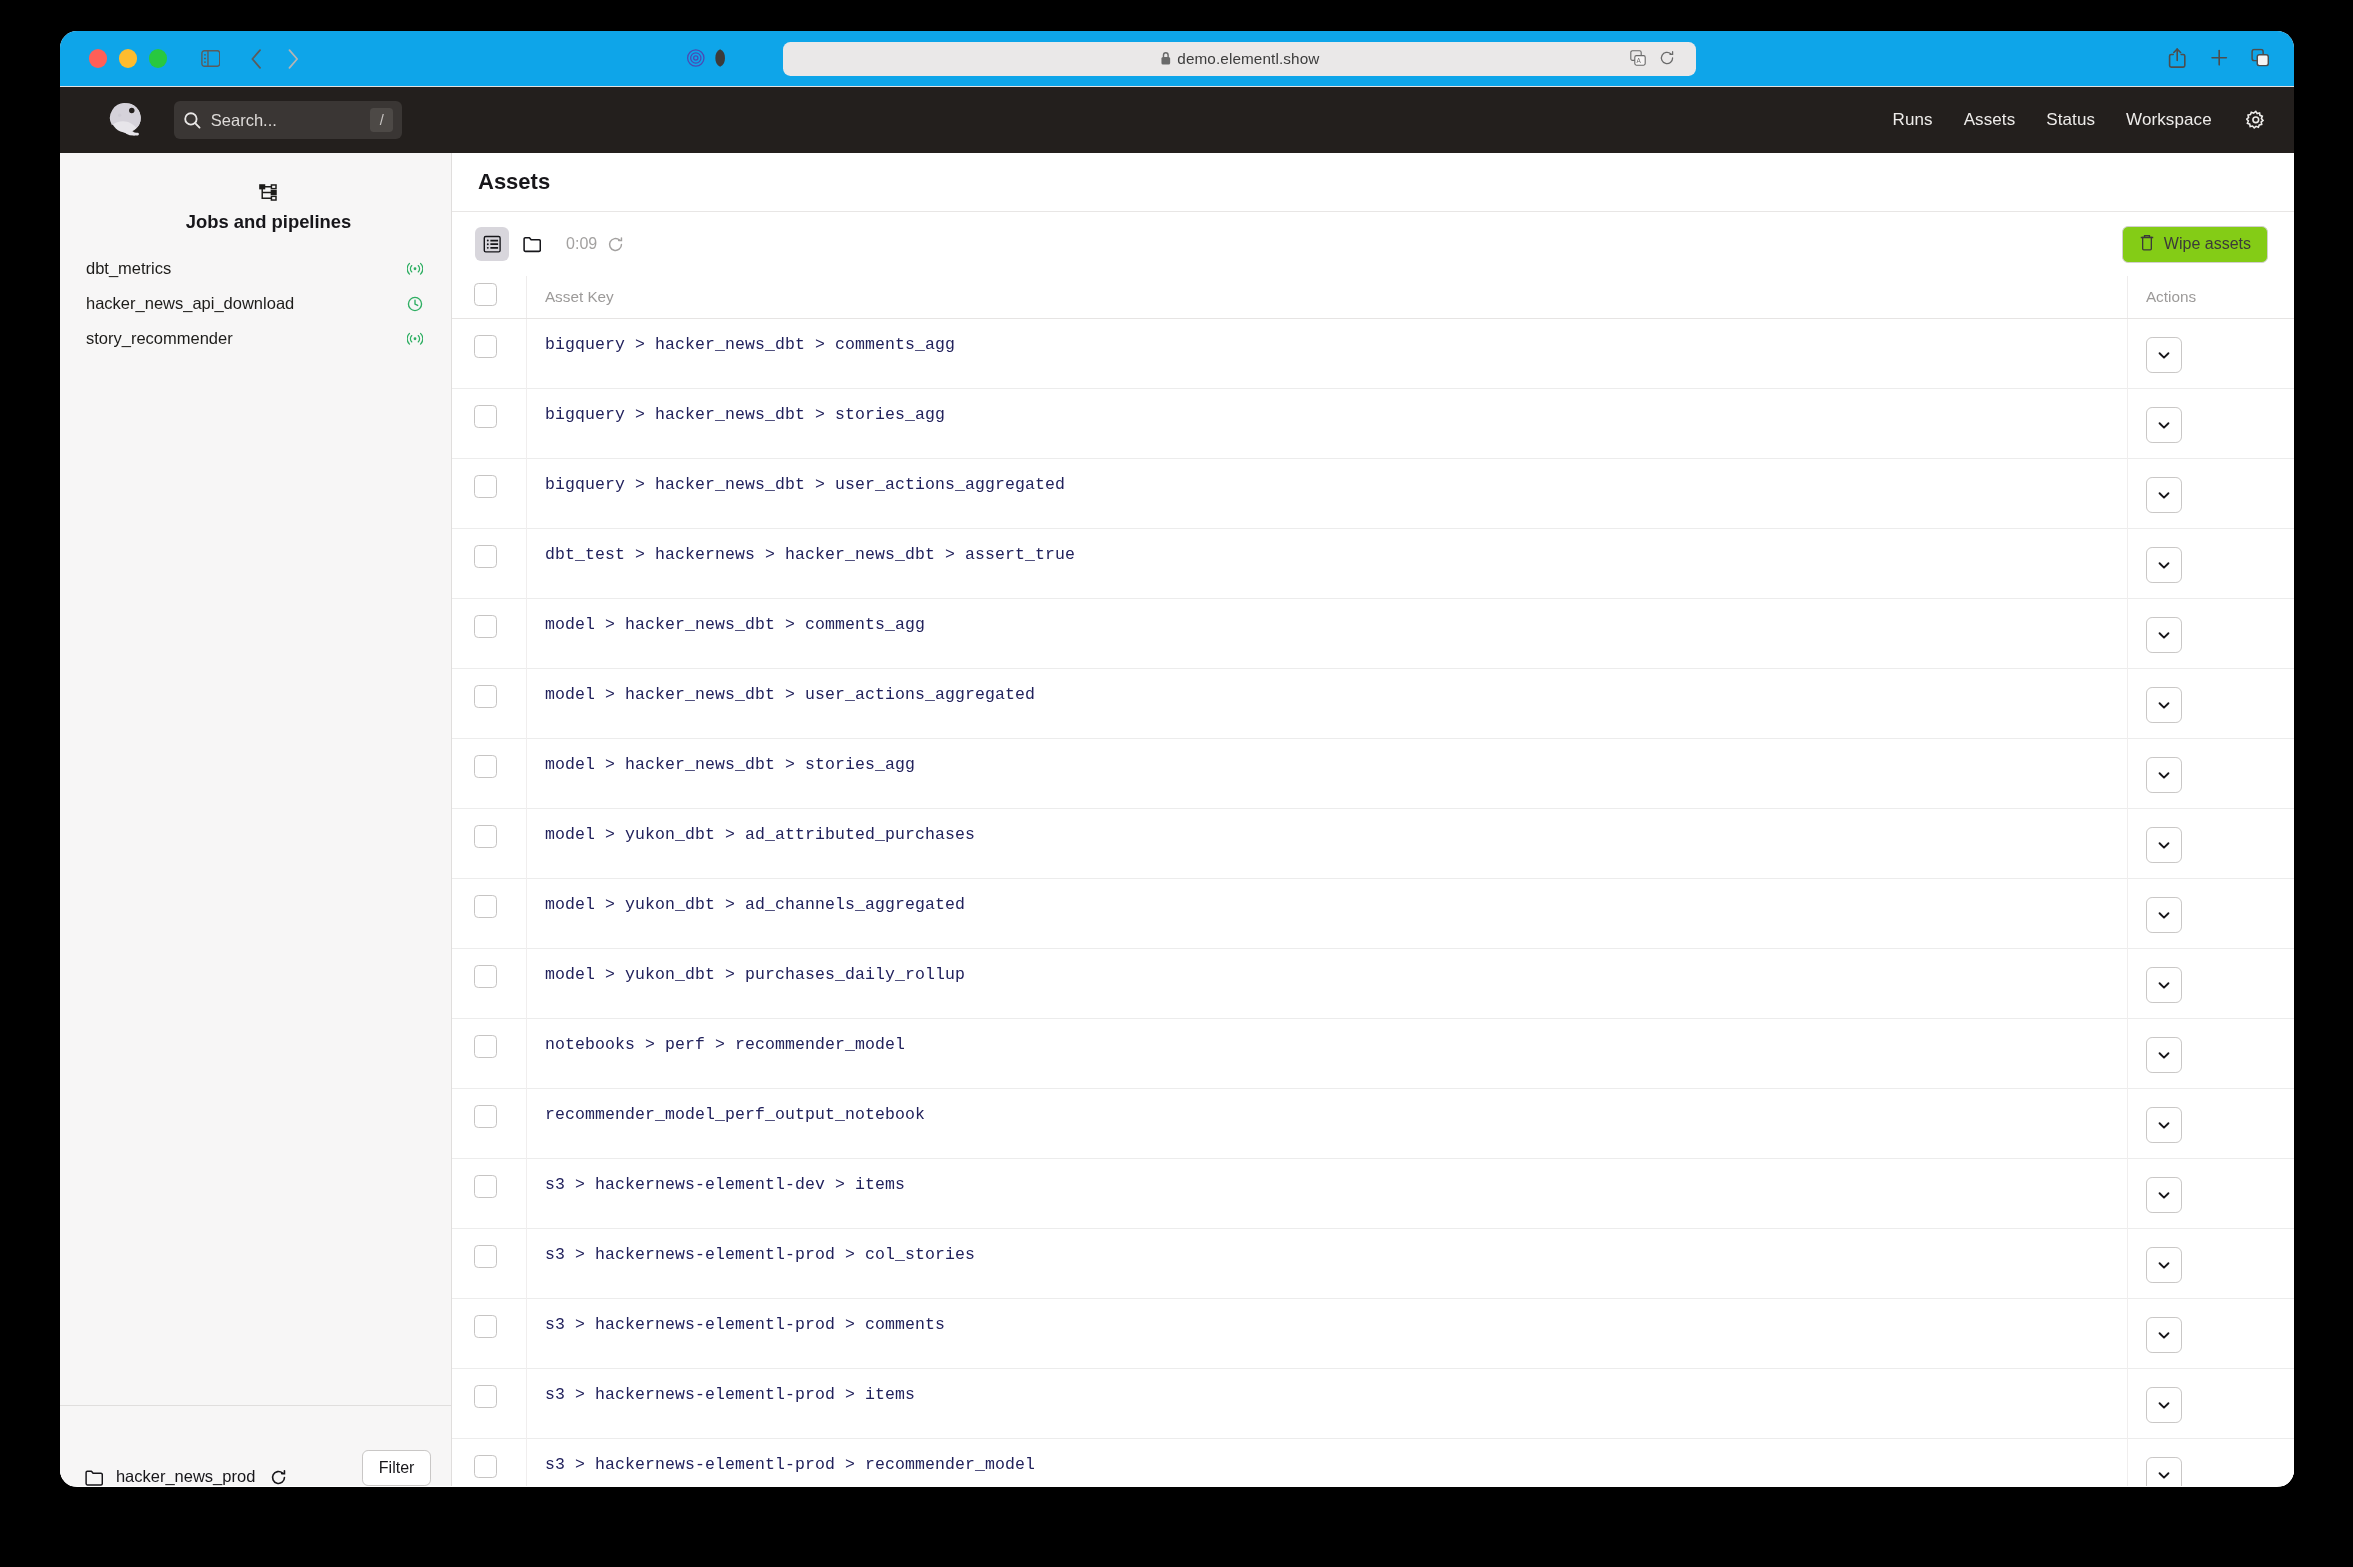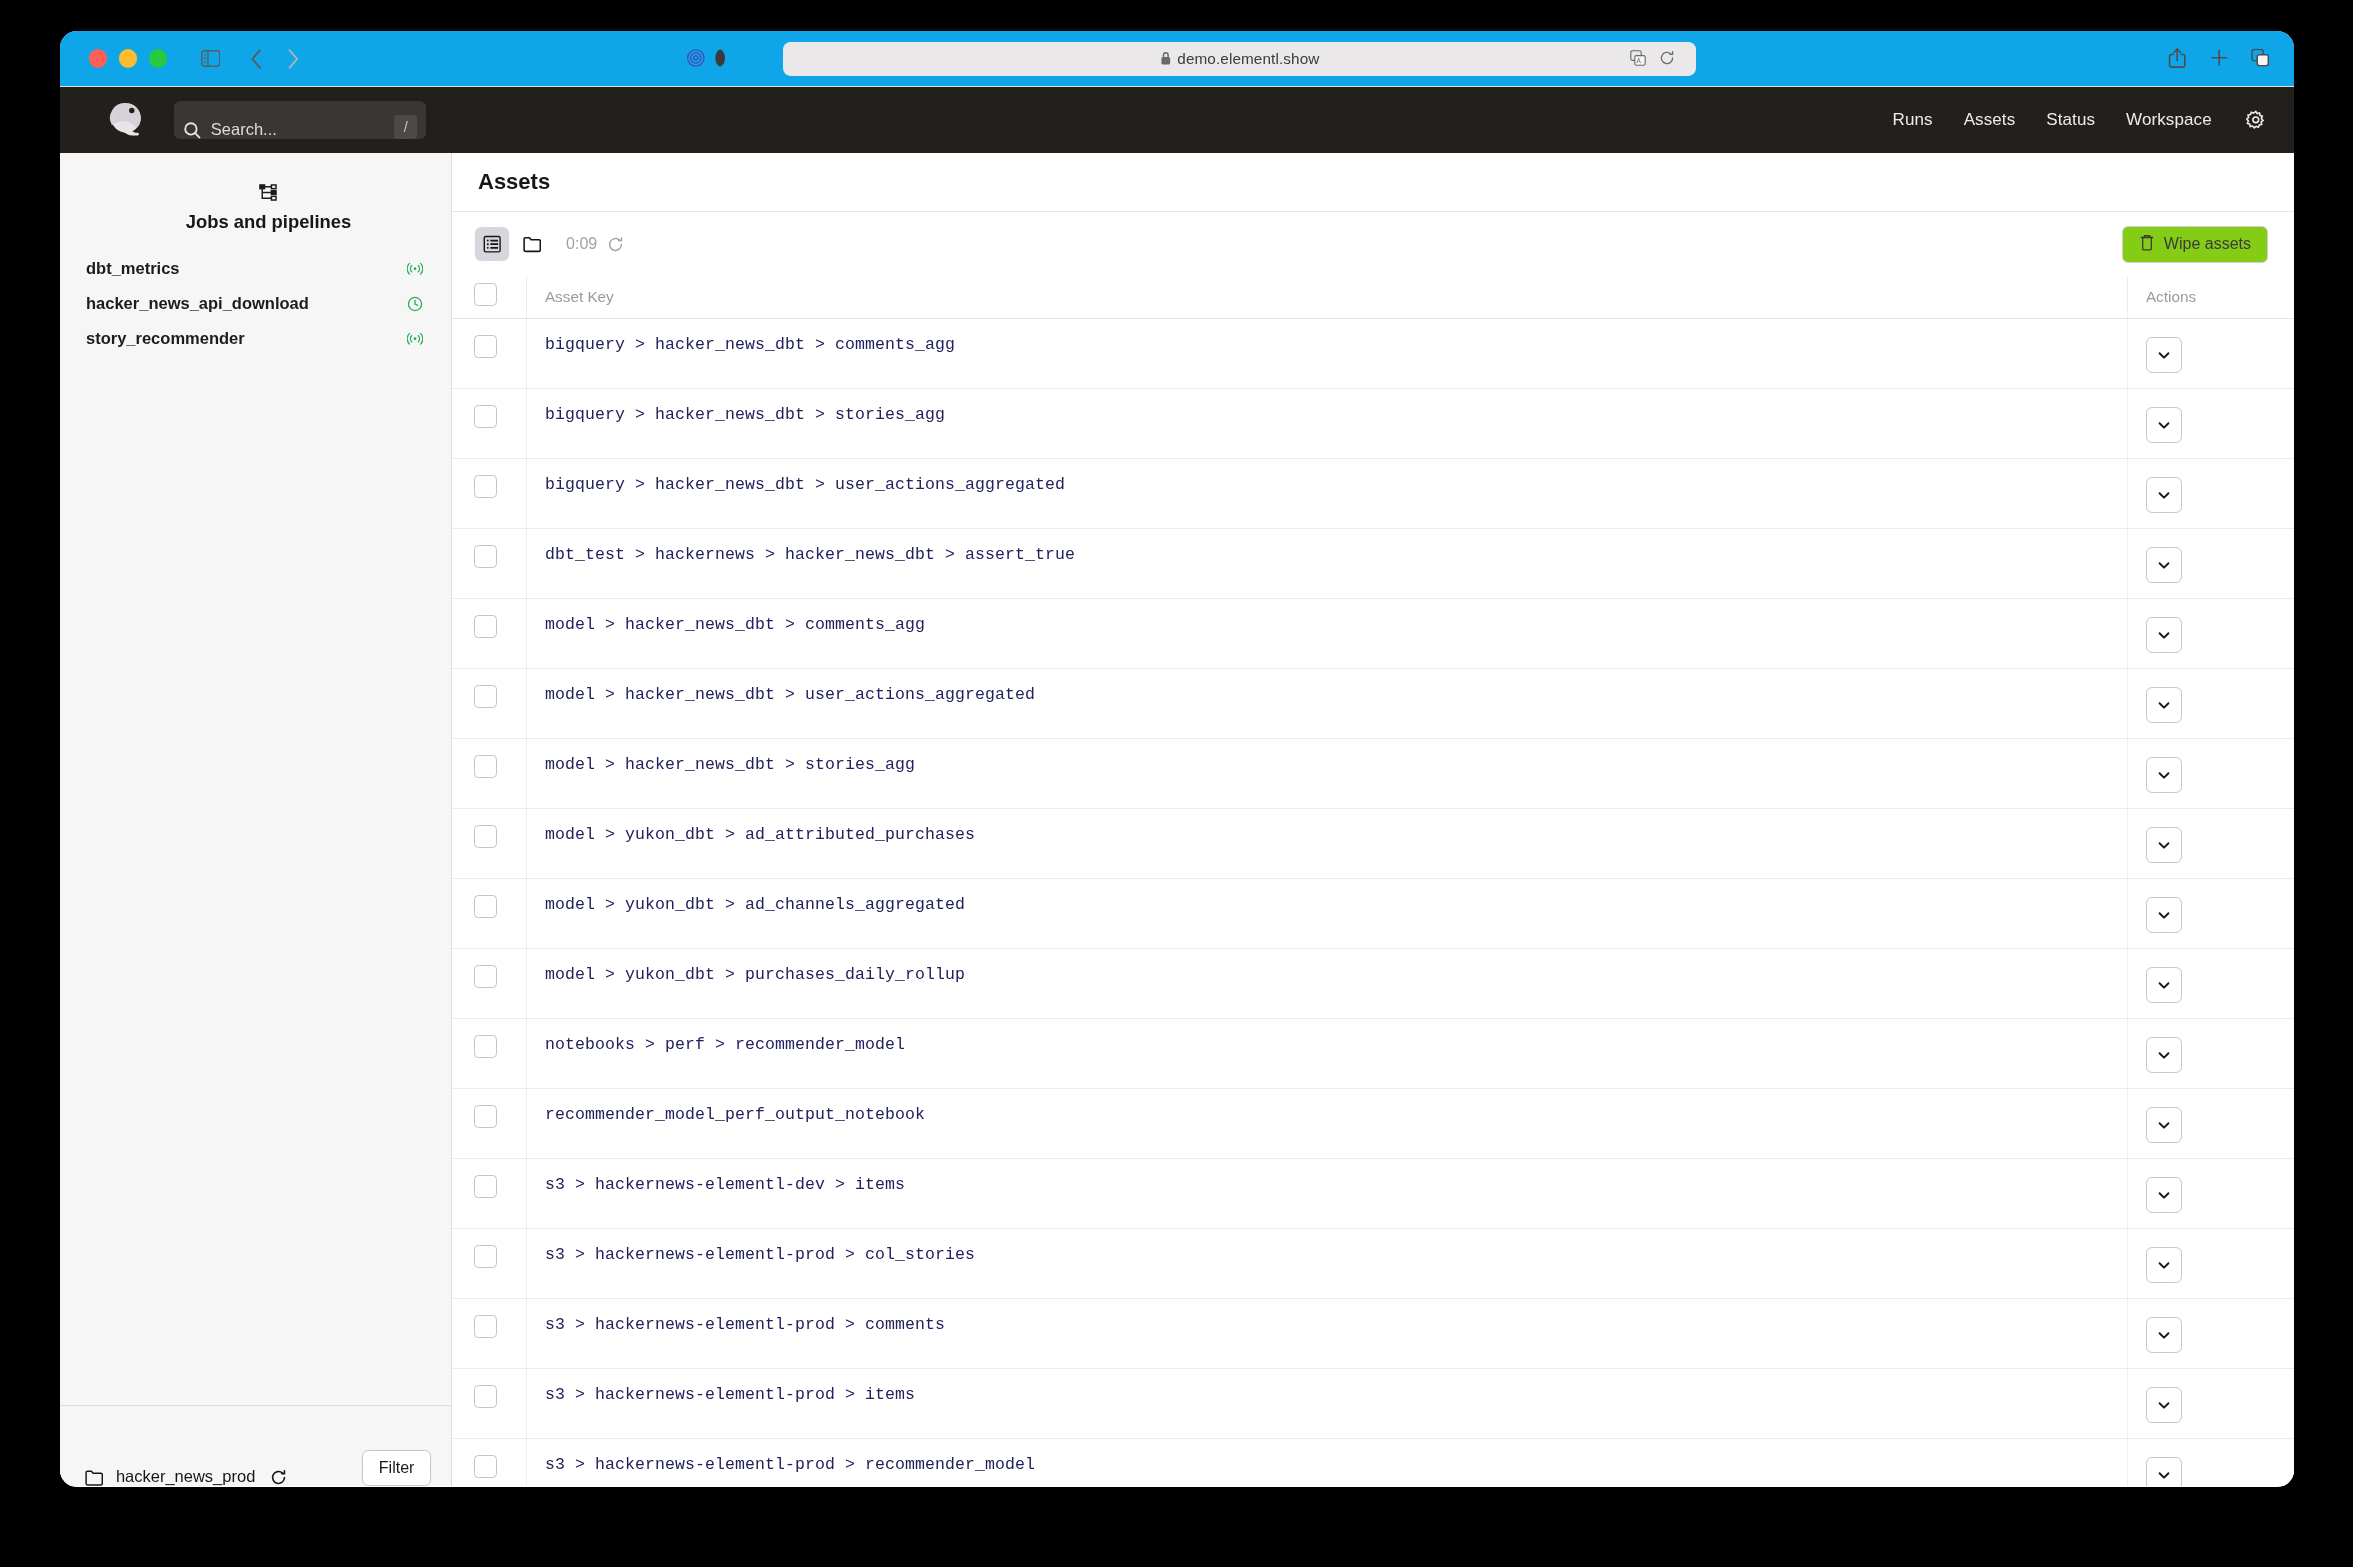--- a/index.html
+++ b/index.html
@@ -102,24 +102,24 @@
     display: flex; align-items: center;
     position: relative;
   }
   .brand-logo {
     margin-left: 44px;
     width: 44px; height: 44px;
     display:flex; align-items:center; justify-content:center;
   }
   .nav-search {
     margin-left: 26px;
-    width: 252px; height: 38px;
+    width: 228px; height: 38px;
     background: #3a3634;
     border-radius: 6.1px;
-    display: flex; align-items: flex-end;
+    display: flex; align-items: center;
     padding: 0 8.6px;
     gap: 9.8px;
   }
   .nav-search-ico { color: #e9e7e6; display:flex; }
   .nav-search-text { color: #dedbd9; font-size: 16.5px; flex: 1; }
   .slash-key {
     width: 23px; height: 24.5px;
     background: #4d4946;
     border-radius: 3.7px;
     color: #c9c6c4;
@@ -150,21 +150,21 @@
   }
   .sidebar-header {
     display: flex; align-items: center; gap: 9.8px;
     padding: 31px 0 0 26px;
     flex-direction: column;
   }
   .sidebar-header-ico { color: #1d1c1a; display:flex; }
   .sidebar-header-text {
     font-size: 18.4px; font-weight: bold; color: #17161a;
   }
-  .sidebar-list { margin-top: 18.4px; font-weight: bold; }
+  .sidebar-list { margin-top: 18.4px; }
   .sidebar-item {
     display: flex; align-items: center;
     height: 35px;
     padding: 0 28px 0 26px;
     justify-content: space-between;
   }
   .sidebar-item-label {
     font-size: 16.5px; color: #1d1c1a;
   }
   .status-ico { color: #2eae62; display:flex; align-items:center; }

